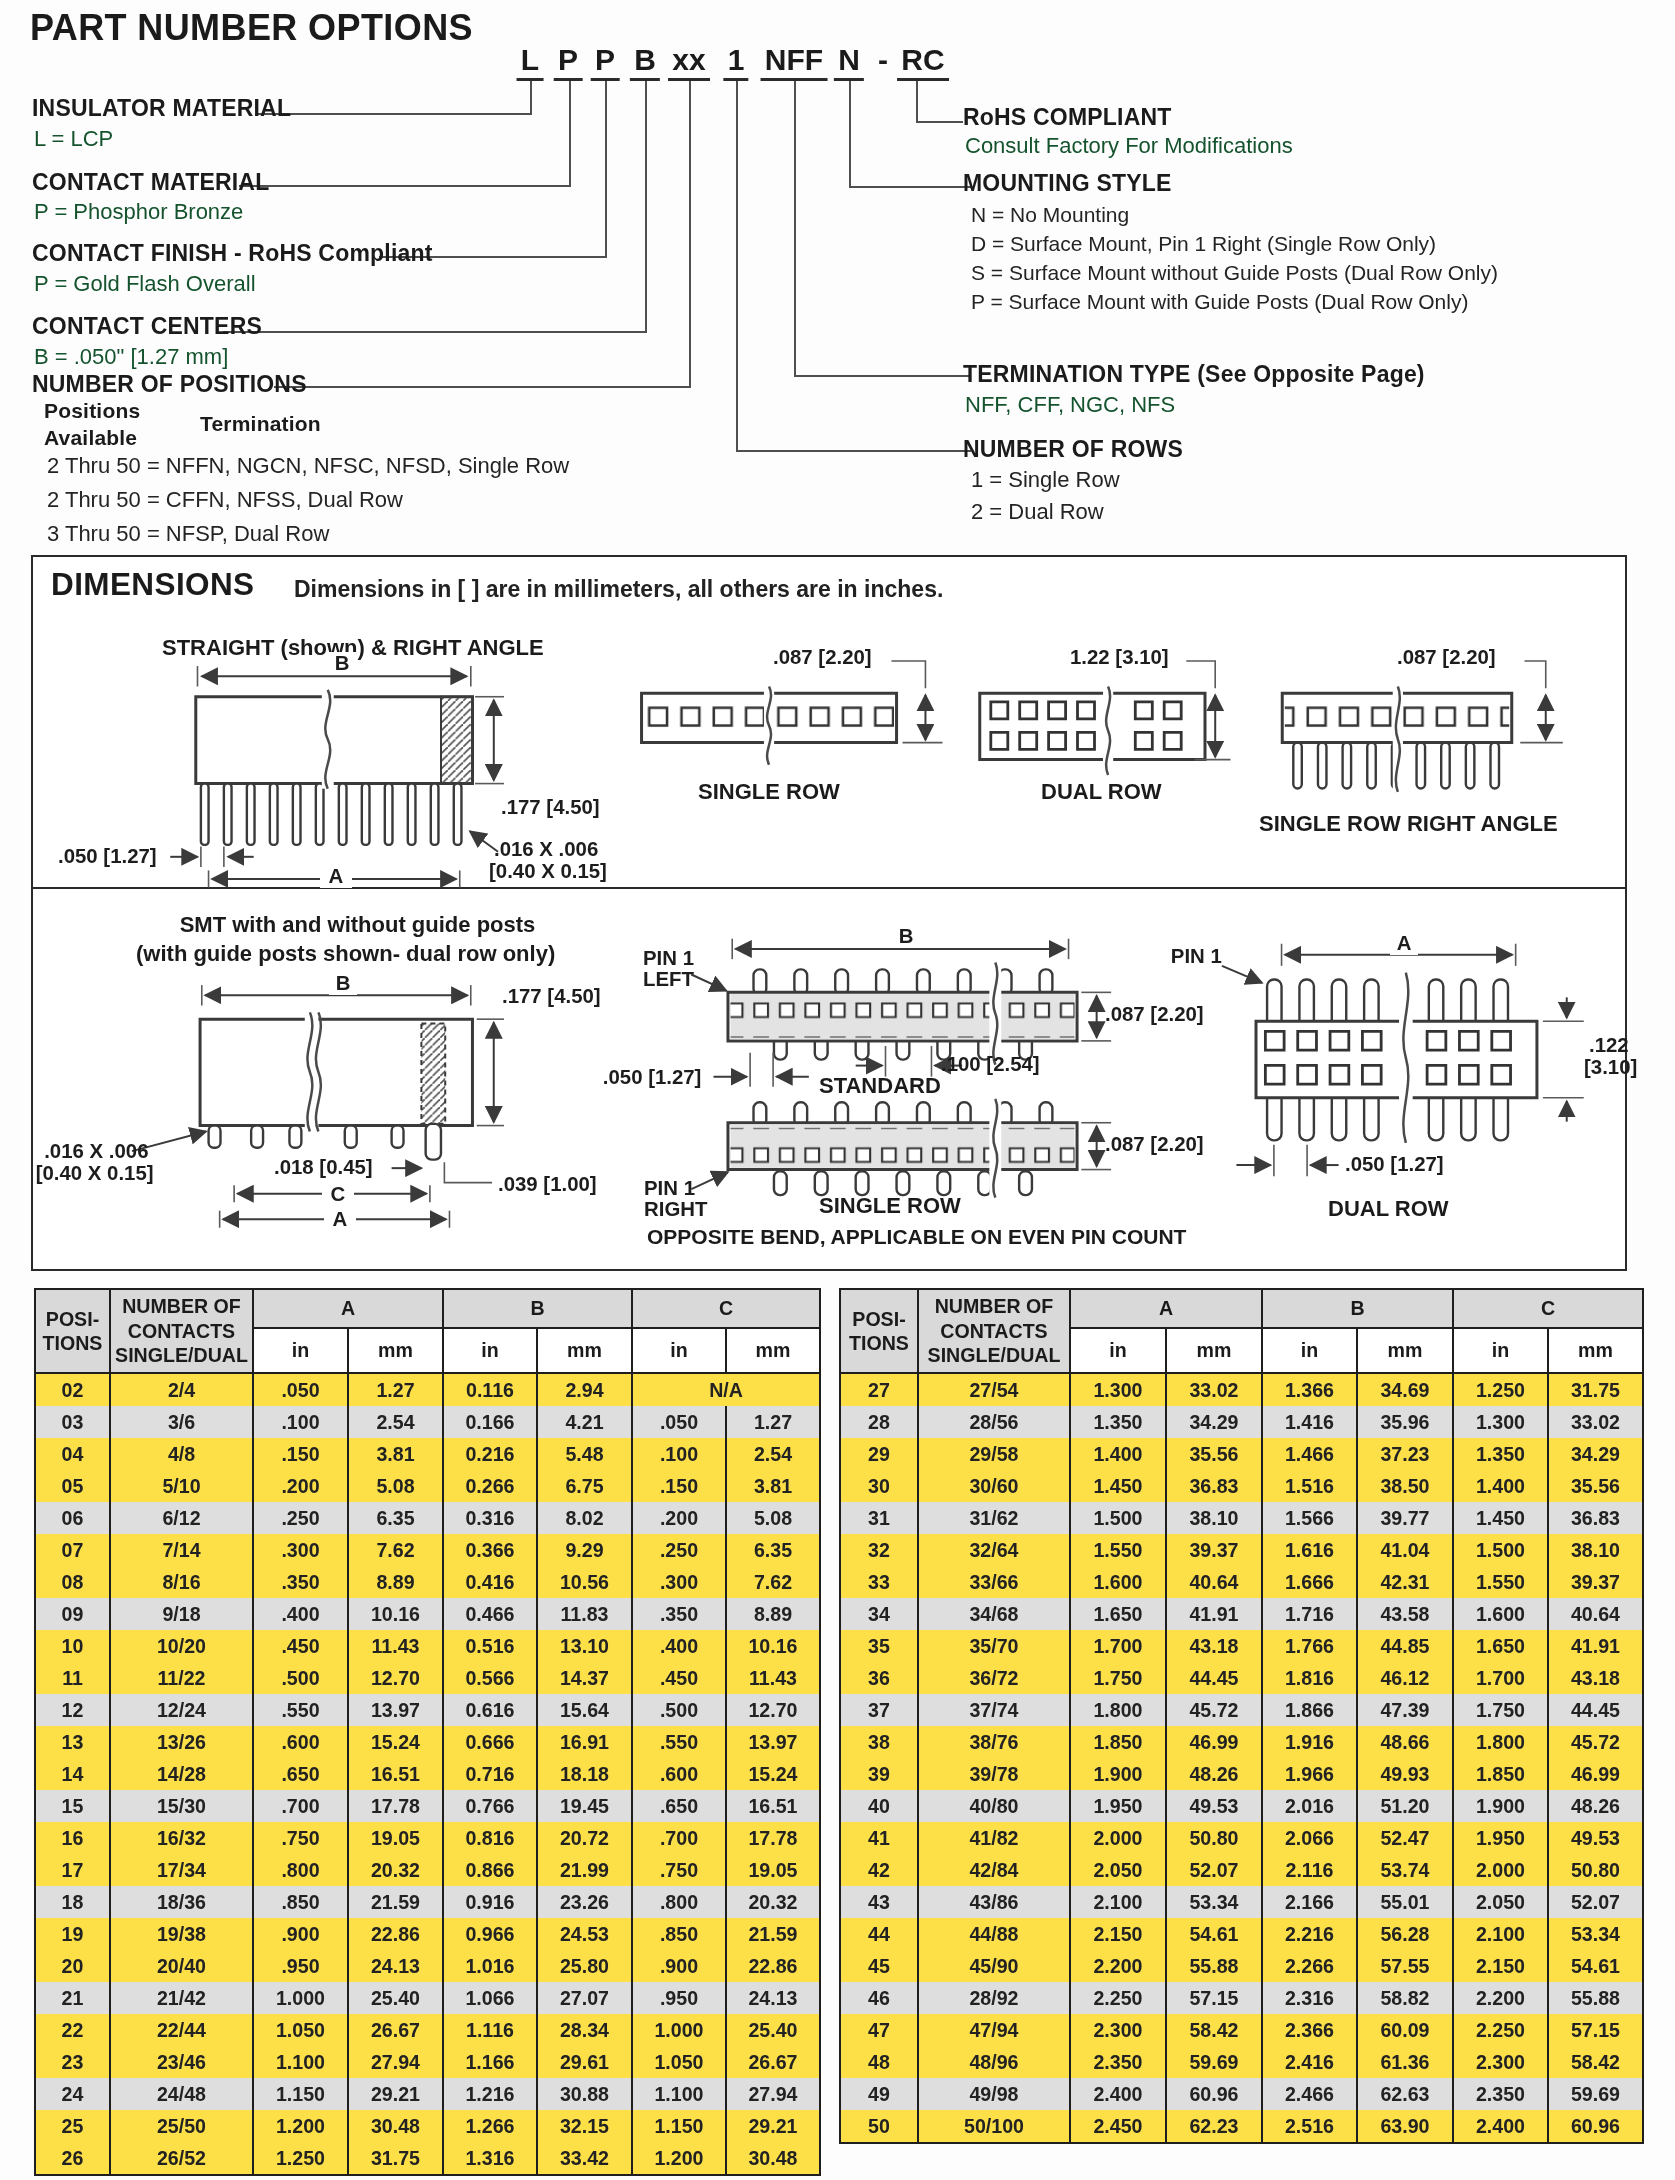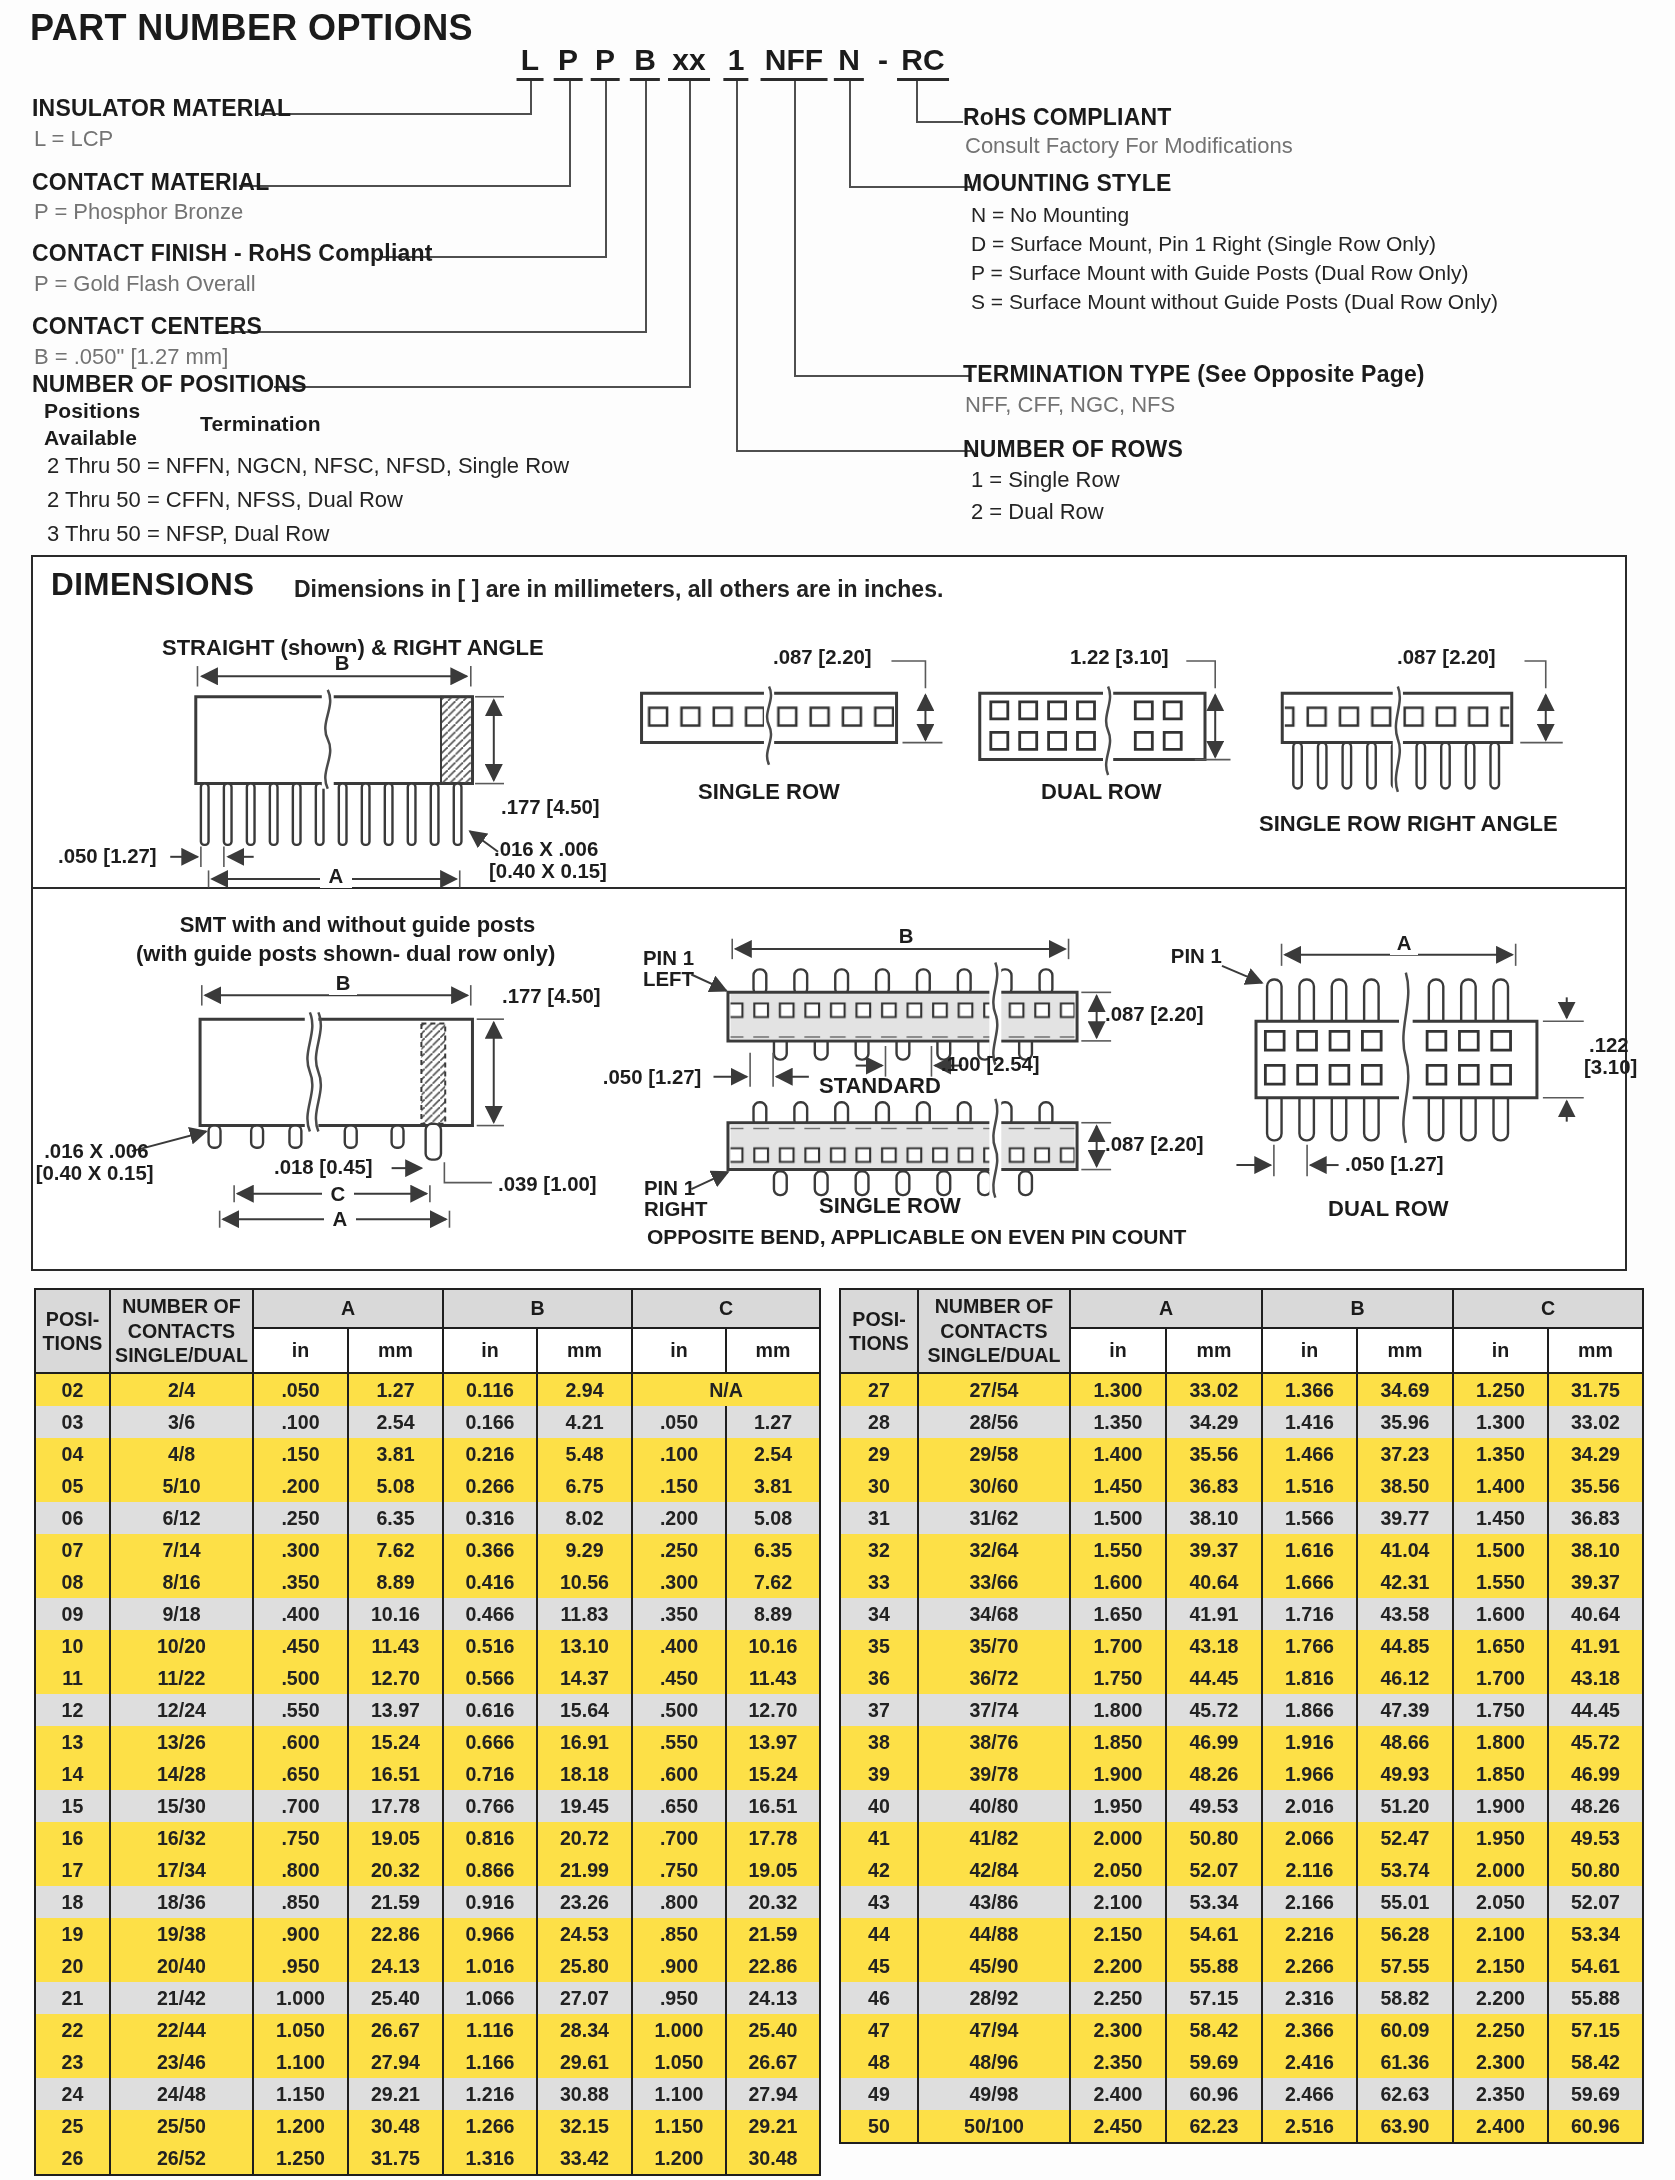--- a/index.html
+++ b/index.html
@@ -7,21 +7,21 @@
   .page{position:relative;width:1675px;height:2181px;background:#fdfdfd;overflow:hidden;}
   .abs{position:absolute;}
   .h1{position:absolute;font-size:36px;font-weight:800;letter-spacing:0.4px;white-space:nowrap;}
   .pn-seg{position:absolute;top:43px;transform:translateX(-50%);font-size:30px;font-weight:800;
           border-bottom:3.4px solid #2b2b2b;padding:0 4.3px;line-height:1.15;white-space:nowrap;}
   .pn-seg.nounder{border-bottom:none;}
   .lead{position:absolute;}
   .lead.lft{border-right:2.6px solid #4f4f4f;border-bottom:2.6px solid #4f4f4f;}
   .lead.rgt{border-left:2.6px solid #4f4f4f;border-bottom:2.6px solid #4f4f4f;}
   .opt-h{position:absolute;font-size:23px;font-weight:800;letter-spacing:0.2px;white-space:nowrap;}
-  .opt-v{position:absolute;font-size:22px;font-weight:500;white-space:nowrap;color:#737373;}
+  .opt-v{position:absolute;font-size:22px;font-weight:500;white-space:nowrap;color:#14532d;}
   .pos-row{font-size:22px;font-weight:500;height:34px;white-space:nowrap;color:#242424;}
   .mnt-row{font-size:21px;font-weight:500;height:29px;white-space:nowrap;color:#242424;}
   .row-opt{font-size:22px;font-weight:500;height:31.5px;white-space:nowrap;color:#242424;}
   .dimbox{position:absolute;left:31px;top:555px;width:1592px;height:712px;border:2.6px solid #2a2a2a;background:#fff;}
   .dimdiv{position:absolute;left:31px;top:887px;width:1595px;height:0;border-top:2.6px solid #2a2a2a;}
   .dim-head{position:absolute;font-size:31.5px;font-weight:800;letter-spacing:0.4px;white-space:nowrap;}
   .dim-sub{position:absolute;font-size:23px;font-weight:600;white-space:nowrap;color:#222;}
   .draw{position:absolute;}
   .dtitle{position:absolute;font-size:22px;font-weight:800;white-space:nowrap;}
   .dl{position:absolute;font-size:22px;font-weight:800;white-space:nowrap;}
@@ -107,22 +107,22 @@
       <div class="pos-row">2 Thru 50  =  CFFN, NFSS, Dual Row</div>
       <div class="pos-row">3 Thru 50  =  NFSP, Dual Row</div>
     </div>
 
   <div class="opt-h" style="left:963px;top:104px">RoHS COMPLIANT</div>
   <div class="opt-v" style="left:965px;top:133px">Consult Factory For Modifications</div>
   <div class="opt-h" style="left:963px;top:170px">MOUNTING STYLE</div>
   <div class="abs" style="left:971px;top:203px">
       <div class="mnt-row">N  =  No Mounting</div>
       <div class="mnt-row">D  =  Surface Mount, Pin 1 Right (Single Row Only)</div>
+      <div class="mnt-row">S  =  Surface Mount without Guide Posts (Dual Row Only)</div>
       <div class="mnt-row">P  =  Surface Mount with Guide Posts (Dual Row Only)</div>
-      <div class="mnt-row">S  =  Surface Mount without Guide Posts (Dual Row Only)</div>
     </div>
   <div class="opt-h" style="left:963px;top:361px">
     <span>TERMINATION TYPE</span>
     <span style="font-weight:600">(See Opposite Page)</span>
   </div>
   <div class="opt-v" style="left:965px;top:392px">NFF, CFF, NGC, NFS</div>
   <div class="opt-h" style="left:963px;top:436px">NUMBER OF ROWS</div>
   <div class="abs" style="left:971px;top:467px">
       <div class="row-opt">1  =  Single Row</div>
       <div class="row-opt">2  =  Dual Row</div>

